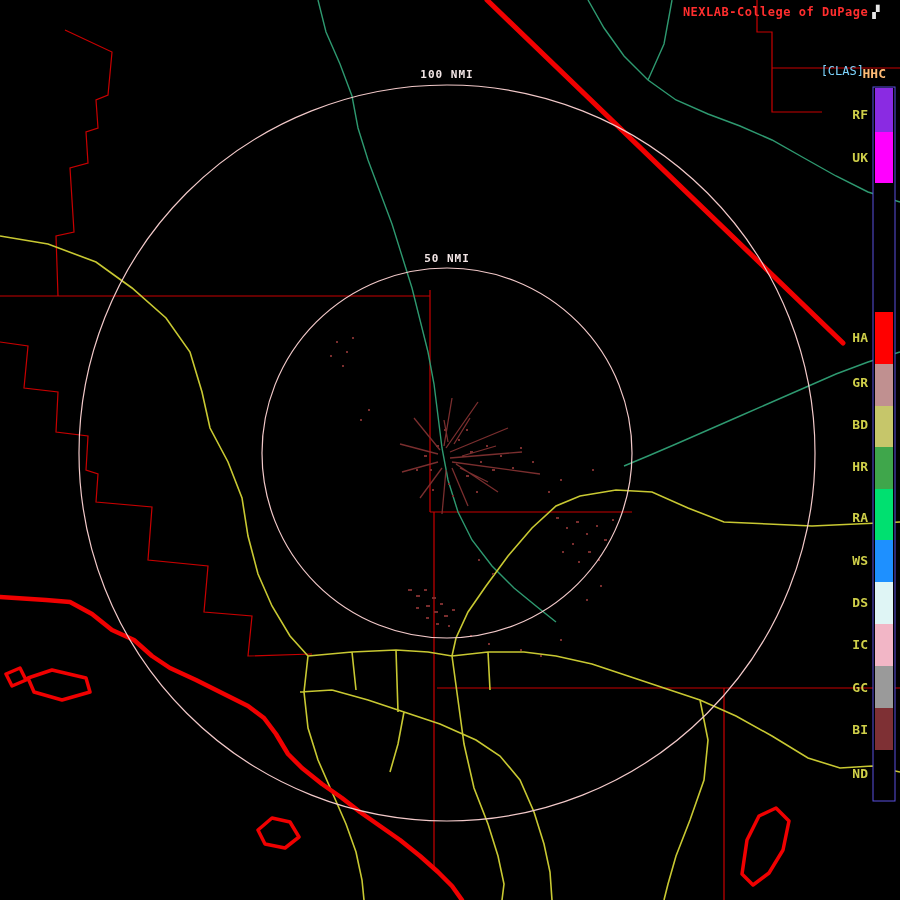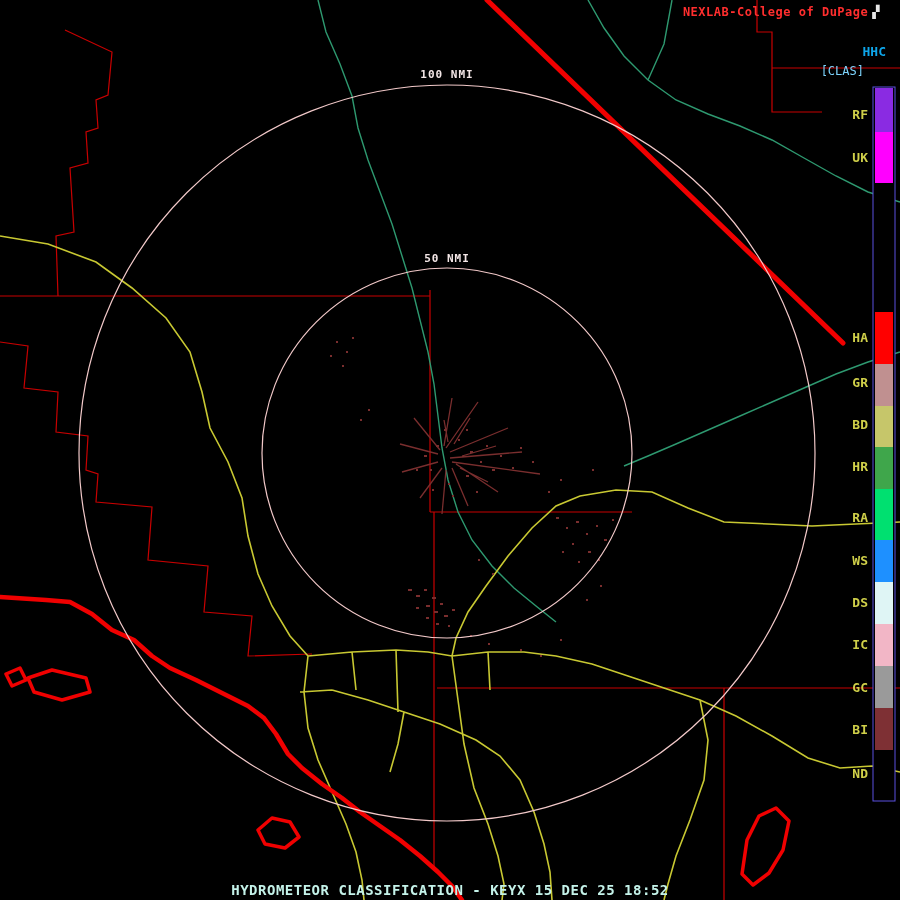--- a/index.html
+++ b/index.html
@@ -2,21 +2,21 @@
 <html><head>
 <meta charset="utf-8">
 <style>
   html,body{margin:0;padding:0;background:#000;}
   .screen{position:relative;width:900px;height:900px;background:#000;overflow:hidden;
           font-family:"DejaVu Sans Mono","Liberation Mono",monospace;}
   .map-svg{position:absolute;left:0;top:0;}
   .brand{position:absolute;top:5px;right:20px;color:#ff2e2e;font-size:12px;font-weight:bold;
          letter-spacing:.5px;white-space:nowrap;}
   .brand .logo{color:#e8e8e8;margin-left:4px;}
-  .product-code{position:absolute;top:44px;right:14px;color:#0ea5e9;font-size:13px;font-weight:bold;}
+  .product-code{position:absolute;top:66px;right:14px;color:#fdba74;font-size:13px;font-weight:bold;}
   .product-tag{position:absolute;top:64px;right:36px;color:#7dd3fc;font-size:12px;}
   .legend-svg{position:absolute;top:85px;right:0;}
   .legend-label{fill:#cfcf49;font-size:13px;font-weight:bold;
                 font-family:"DejaVu Sans Mono","Liberation Mono",monospace;}
   .ring-label{fill:#f3e6e6;font-size:11px;font-weight:bold;letter-spacing:1px;text-anchor:middle;
               font-family:"DejaVu Sans Mono","Liberation Mono",monospace;}
   .status{position:absolute;bottom:2px;left:0;width:100%;text-align:center;color:#c4f2e9;
           font-size:14px;font-weight:bold;letter-spacing:.5px;}
 </style>
 </head>
@@ -139,15 +139,14 @@
     <text class="legend-label" x="30" y="386" text-anchor="end">HR</text>
     <text class="legend-label" x="30" y="437" text-anchor="end">RA</text>
     <text class="legend-label" x="30" y="480" text-anchor="end">WS</text>
     <text class="legend-label" x="30" y="522" text-anchor="end">DS</text>
     <text class="legend-label" x="30" y="564" text-anchor="end">IC</text>
     <text class="legend-label" x="30" y="607" text-anchor="end">GC</text>
     <text class="legend-label" x="30" y="649" text-anchor="end">BI</text>
     <text class="legend-label" x="30" y="693" text-anchor="end">ND</text>
   </svg>
 
-  <div class="status">HYDROMETEOR CLASSIFICATION - KEYX 15 DEC 25 18:52</div>
 
 </div>
 
 </body></html>

